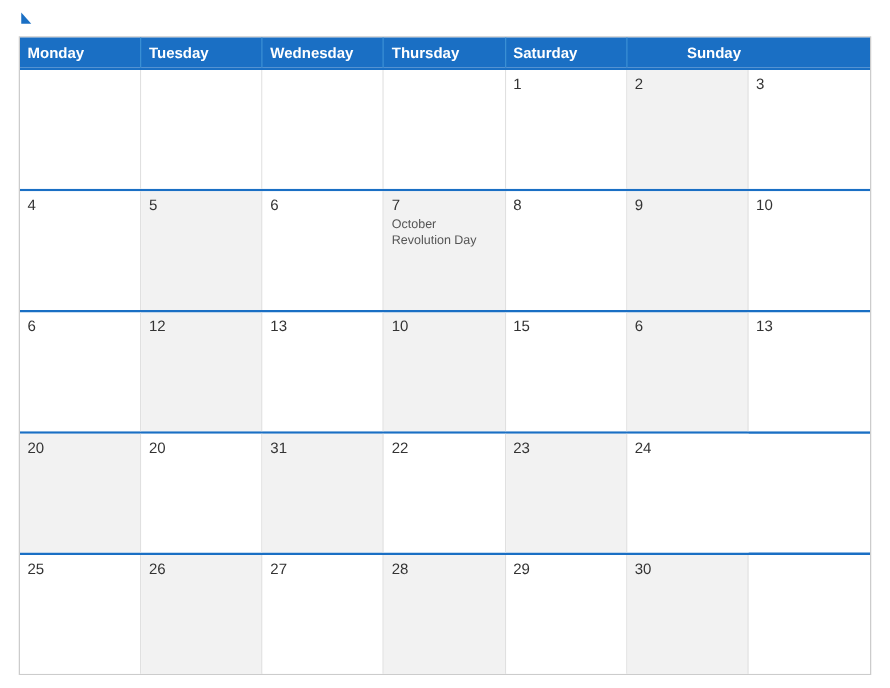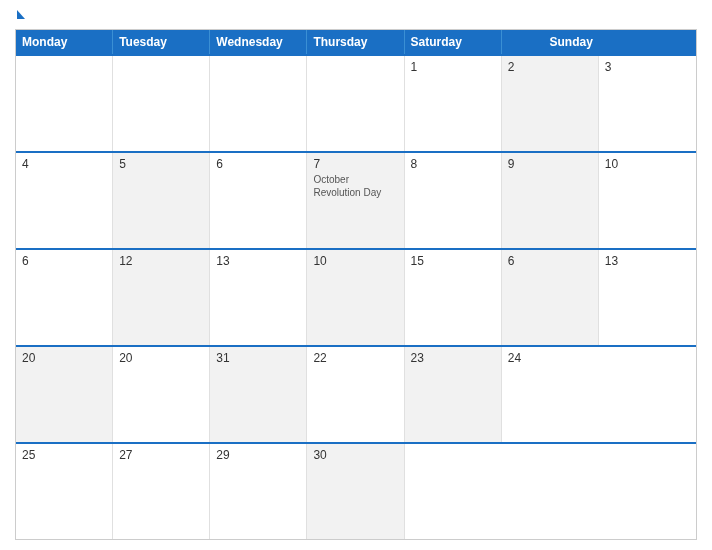--- a/index.html
+++ b/index.html
@@ -234,22 +234,28 @@
             <span class="cal-day">23</span>
           </div>
           <div class="cal-cell">
             <span class="cal-day">24</span>
           </div>
         </div>
         <div class="cal-week">
           <div class="cal-cell">
             <span class="cal-day">25</span>
           </div>
+          <div class="cal-cell shaded">
+            <span class="cal-day">26</span>
+          </div>
           <div class="cal-cell">
             <span class="cal-day">27</span>
+          </div>
+          <div class="cal-cell shaded">
+            <span class="cal-day">28</span>
           </div>
           <div class="cal-cell">
             <span class="cal-day">29</span>
           </div>
           <div class="cal-cell shaded">
             <span class="cal-day">30</span>
           </div>
           <div class="cal-cell empty"></div>
         </div>
       </div>

